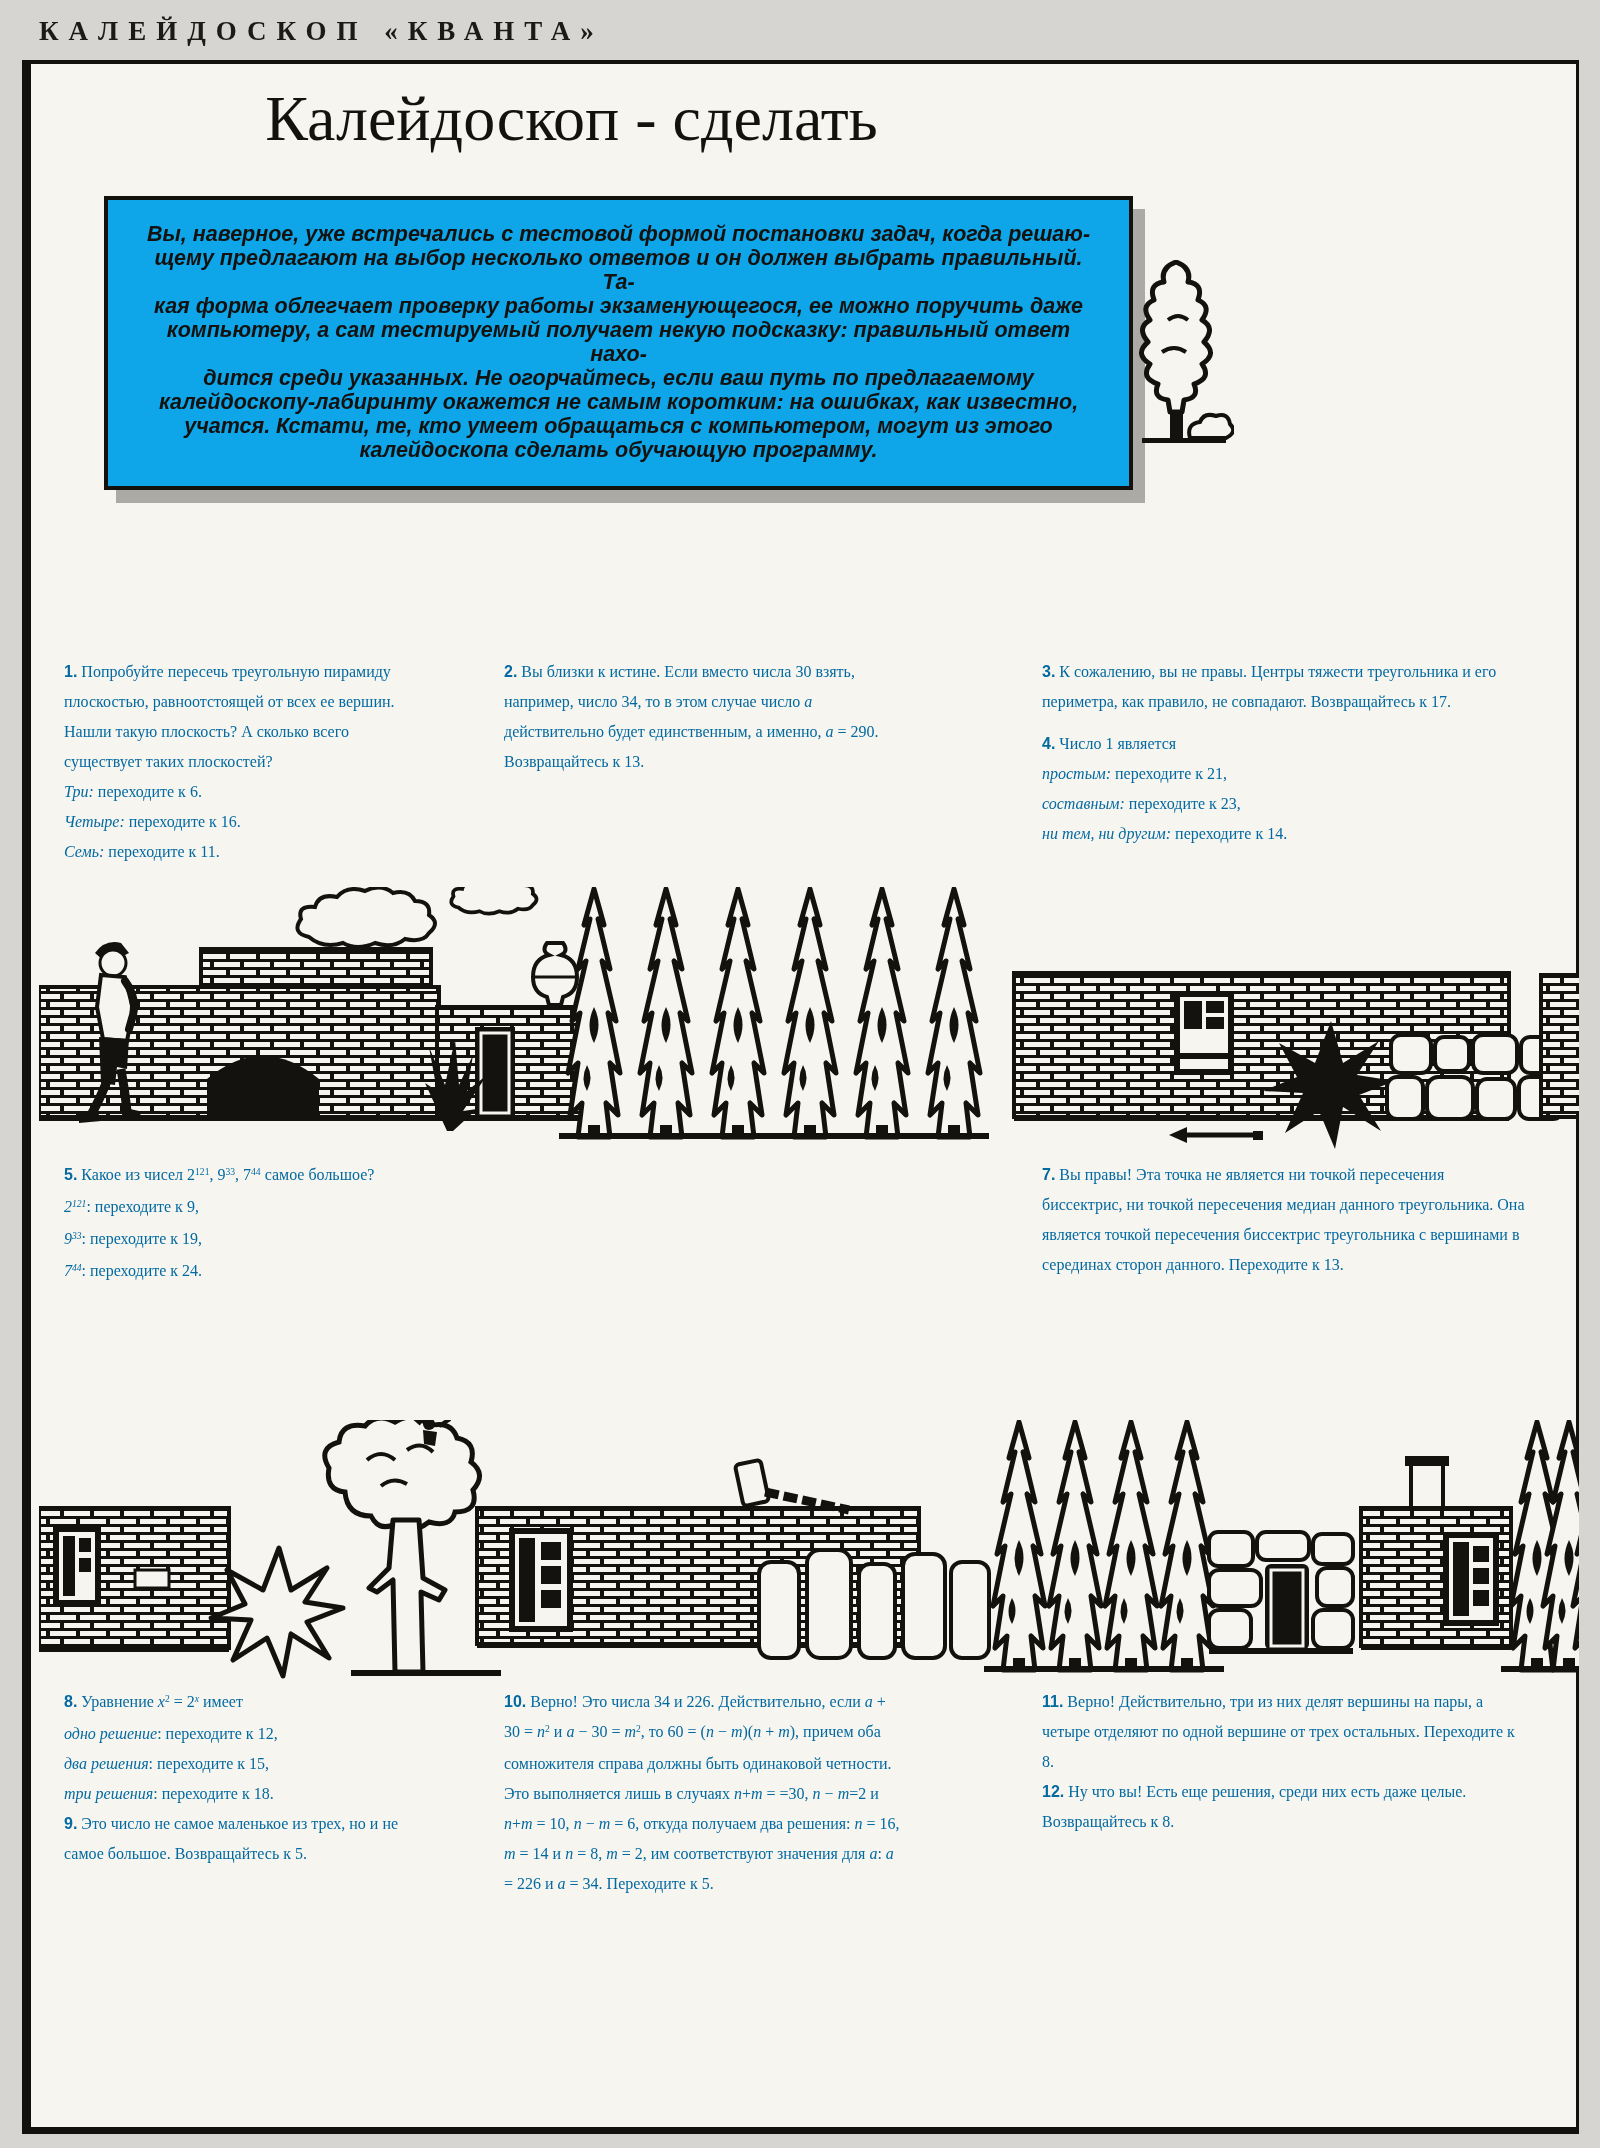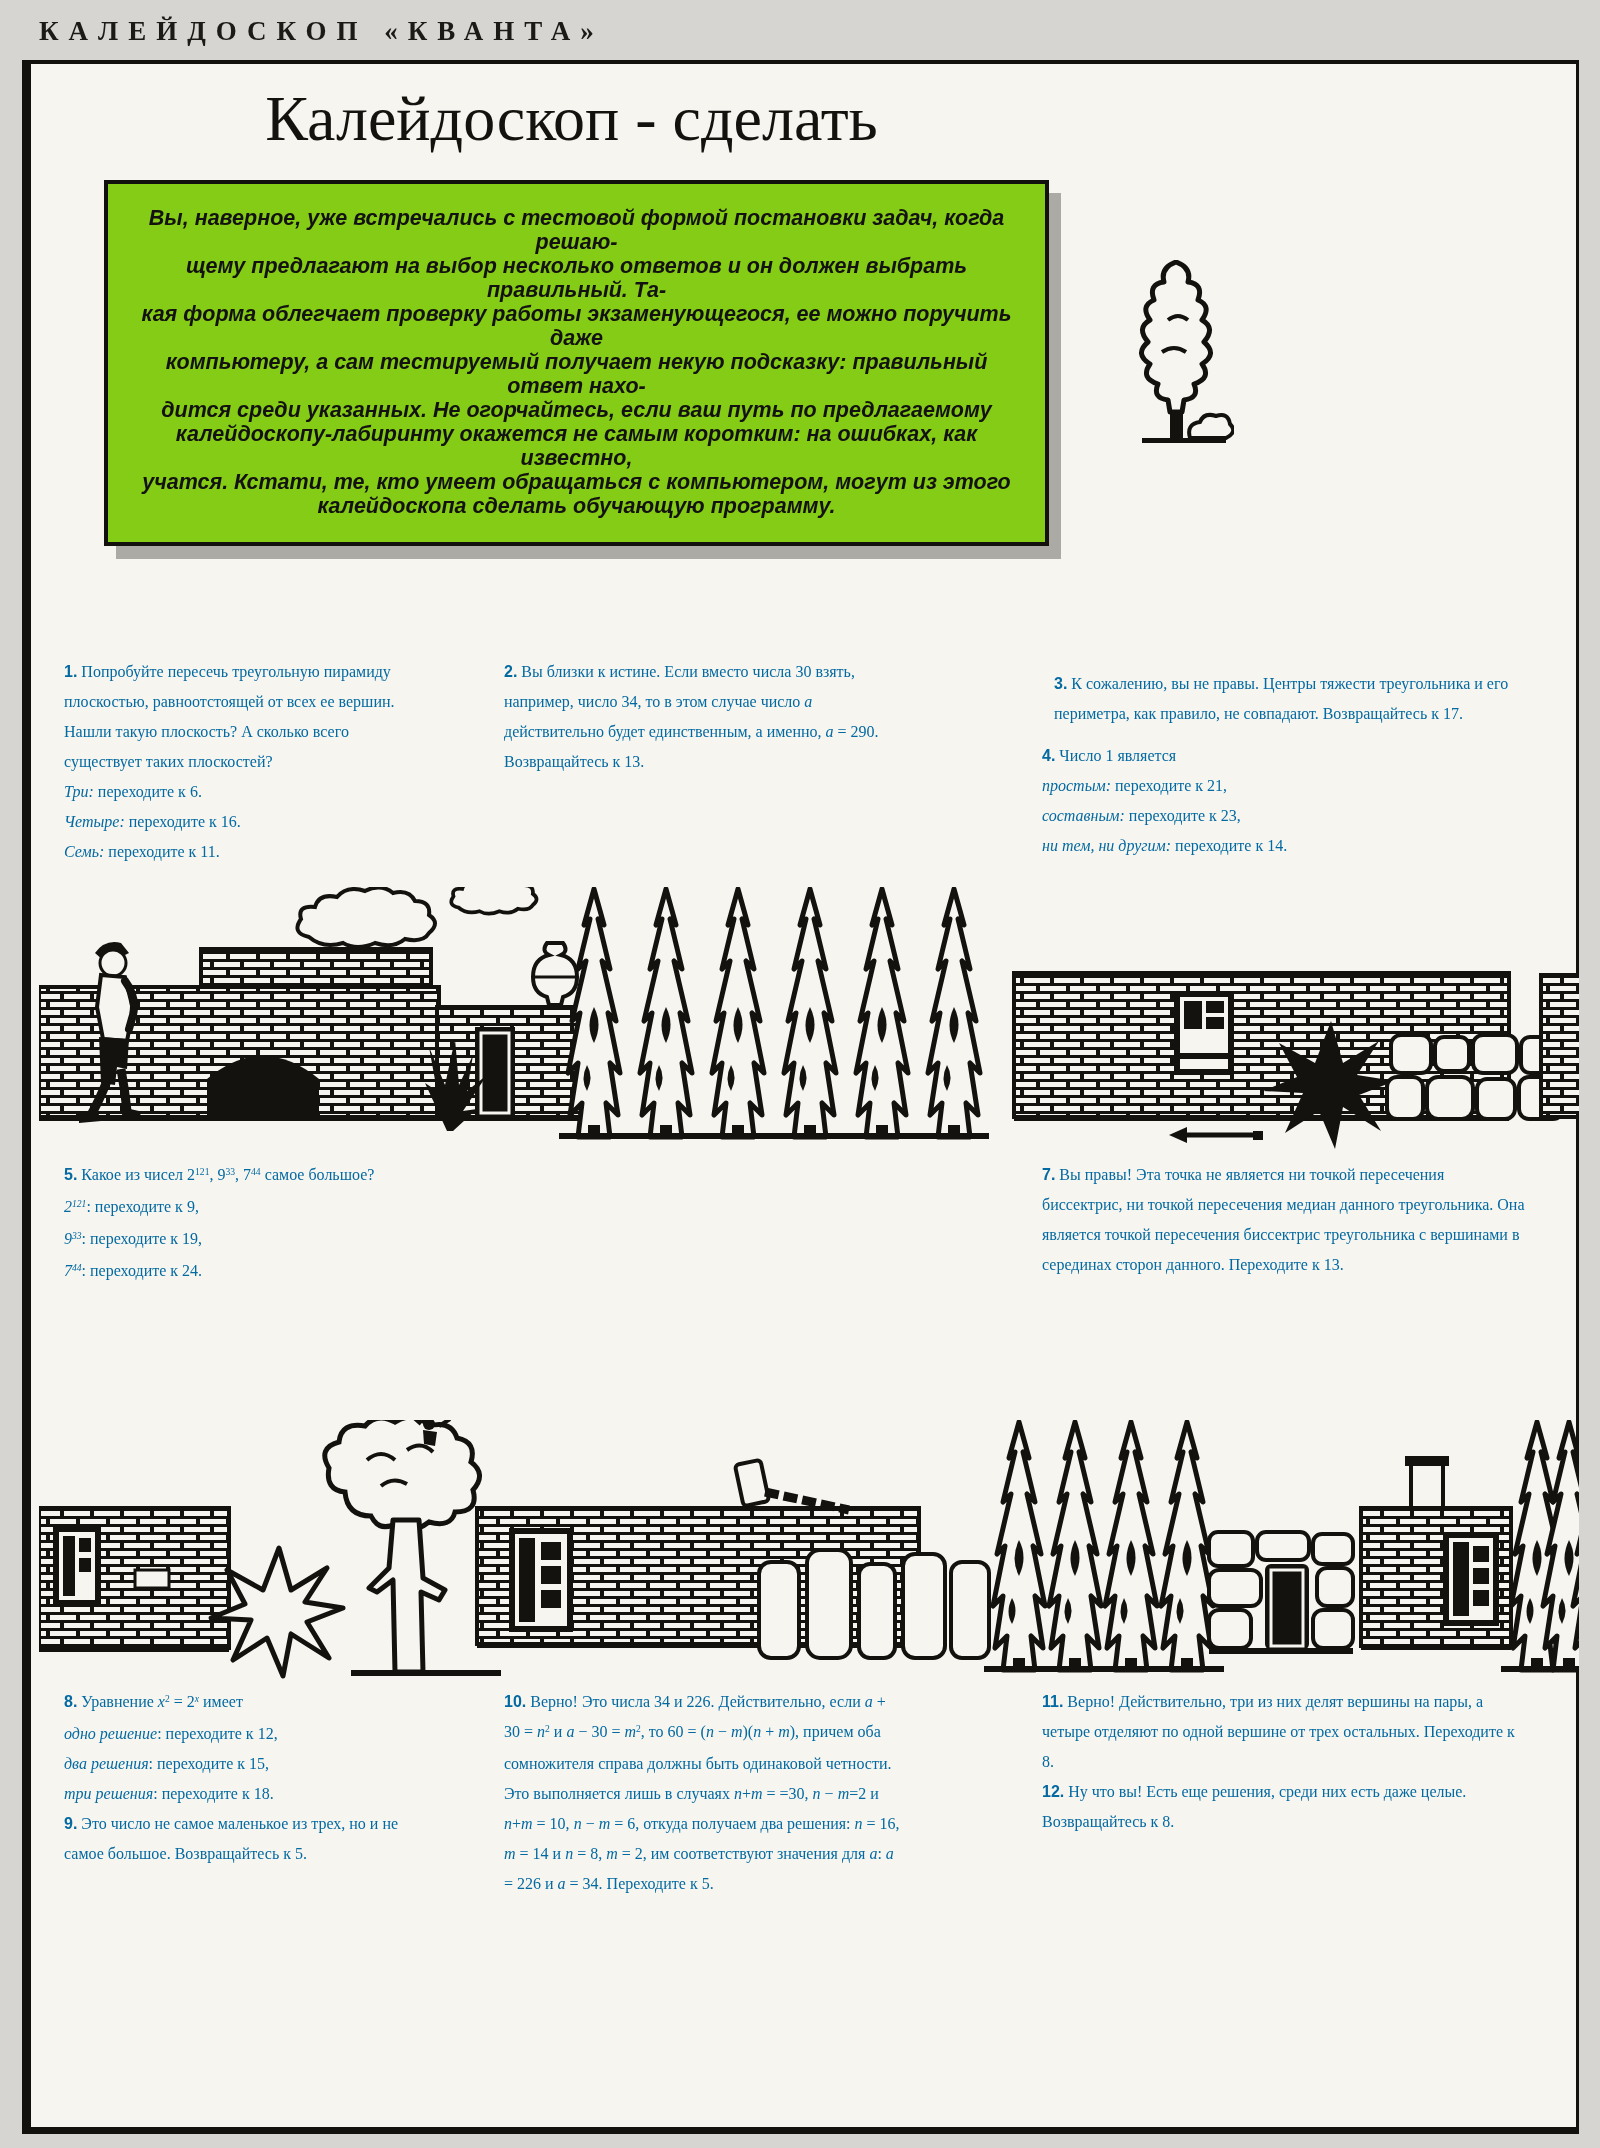--- a/index.html
+++ b/index.html
@@ -17,22 +17,22 @@
     position:absolute;left:22px;top:60px;width:1545px;height:2063px;
     background:#f6f5f0;
     border:4px solid #12110e;border-left-width:9px;border-bottom-width:7px;border-right-width:3px;
   }
   .page-title{
     position:absolute;top:18px;left:73px;width:935px;text-align:center;
     font-family:"Liberation Serif",serif;font-weight:400;font-size:64px;
     color:#14120e;margin:0;letter-spacing:0;
   }
   .intro-box{
-    position:absolute;top:116px;left:73px;width:945px;box-sizing:border-box;
-    border:4px solid #12110e;background:#84cc16;
+    position:absolute;top:132px;left:73px;width:1029px;box-sizing:border-box;
+    border:4px solid #12110e;background:#0ea5e9;
     box-shadow:12px 13px 0 #abaaa5;
     padding:22px 30px 24px;
     font-family:"Liberation Sans",sans-serif;font-style:italic;font-weight:700;
     font-size:21.5px;line-height:24px;text-align:center;white-space:pre-line;color:#131210;
   }
   .corner-tree{position:absolute;left:1093px;top:196px;}
   .cell{position:absolute;}
   .problem{
     font-size:16px;line-height:30px;color:#0369a1;
   }
@@ -75,21 +75,21 @@
     <rect x="18" y="178" width="84" height="5" fill="#14120f"></rect>
   </svg>
 
   <div class="cell cell-r1 col1">
     <div class="problem"><b class="pnum">1.</b> <span>Попробуйте пересечь треугольную пирамиду плоскостью, равноотстоящей от всех ее вершин. Нашли такую плоскость? А сколько всего существует таких плоскостей?</span><br><span class="st-i">Три:</span><span> переходите к 6.</span><br><span class="st-i">Четыре:</span><span> переходите к 16.</span><br><span class="st-i">Семь:</span><span> переходите к 11.</span></div>
   </div>
   <div class="cell cell-r1 col2">
     <div class="problem"><b class="pnum">2.</b> <span>Вы близки к истине. Если вместо числа 30 взять, например, число 34, то в этом случае число </span><span class="st-i">a</span><span> действительно будет единственным, а именно, </span><span class="st-i">a</span><span> = 290. Возвращайтесь к 13.</span></div>
   </div>
   <div class="cell cell-r1 col3">
-    <div class="problem" style="margin:12px"><b class="pnum">3.</b> <span>К сожалению, вы не правы. Центры тяжести треугольника и его периметра, как правило, не совпадают. Возвращайтесь к 17.</span></div>
+    <div class="problem" style="margin:0"><b class="pnum">3.</b> <span>К сожалению, вы не правы. Центры тяжести треугольника и его периметра, как правило, не совпадают. Возвращайтесь к 17.</span></div>
     <div class="problem" style="margin-top:12px"><b class="pnum">4.</b> <span>Число 1 является</span><br><span class="st-i">простым:</span><span> переходите к 21,</span><br><span class="st-i">составным:</span><span> переходите к 23,</span><br><span class="st-i">ни тем, ни другим:</span><span> переходите к 14.</span></div>
   </div>
 
   <svg class="strip" style="top:823px" viewBox="0 0 1540 265">
     <defs>
       <pattern id="b1" width="30" height="16" patternUnits="userSpaceOnUse">
         <rect width="30" height="16" fill="#f6f5f0"></rect>
         <rect x="0" y="0" width="30" height="3" fill="#14120f"></rect>
         <rect x="0" y="8" width="30" height="3" fill="#14120f"></rect>
         <rect x="7" y="3" width="4" height="5" fill="#14120f"></rect>

